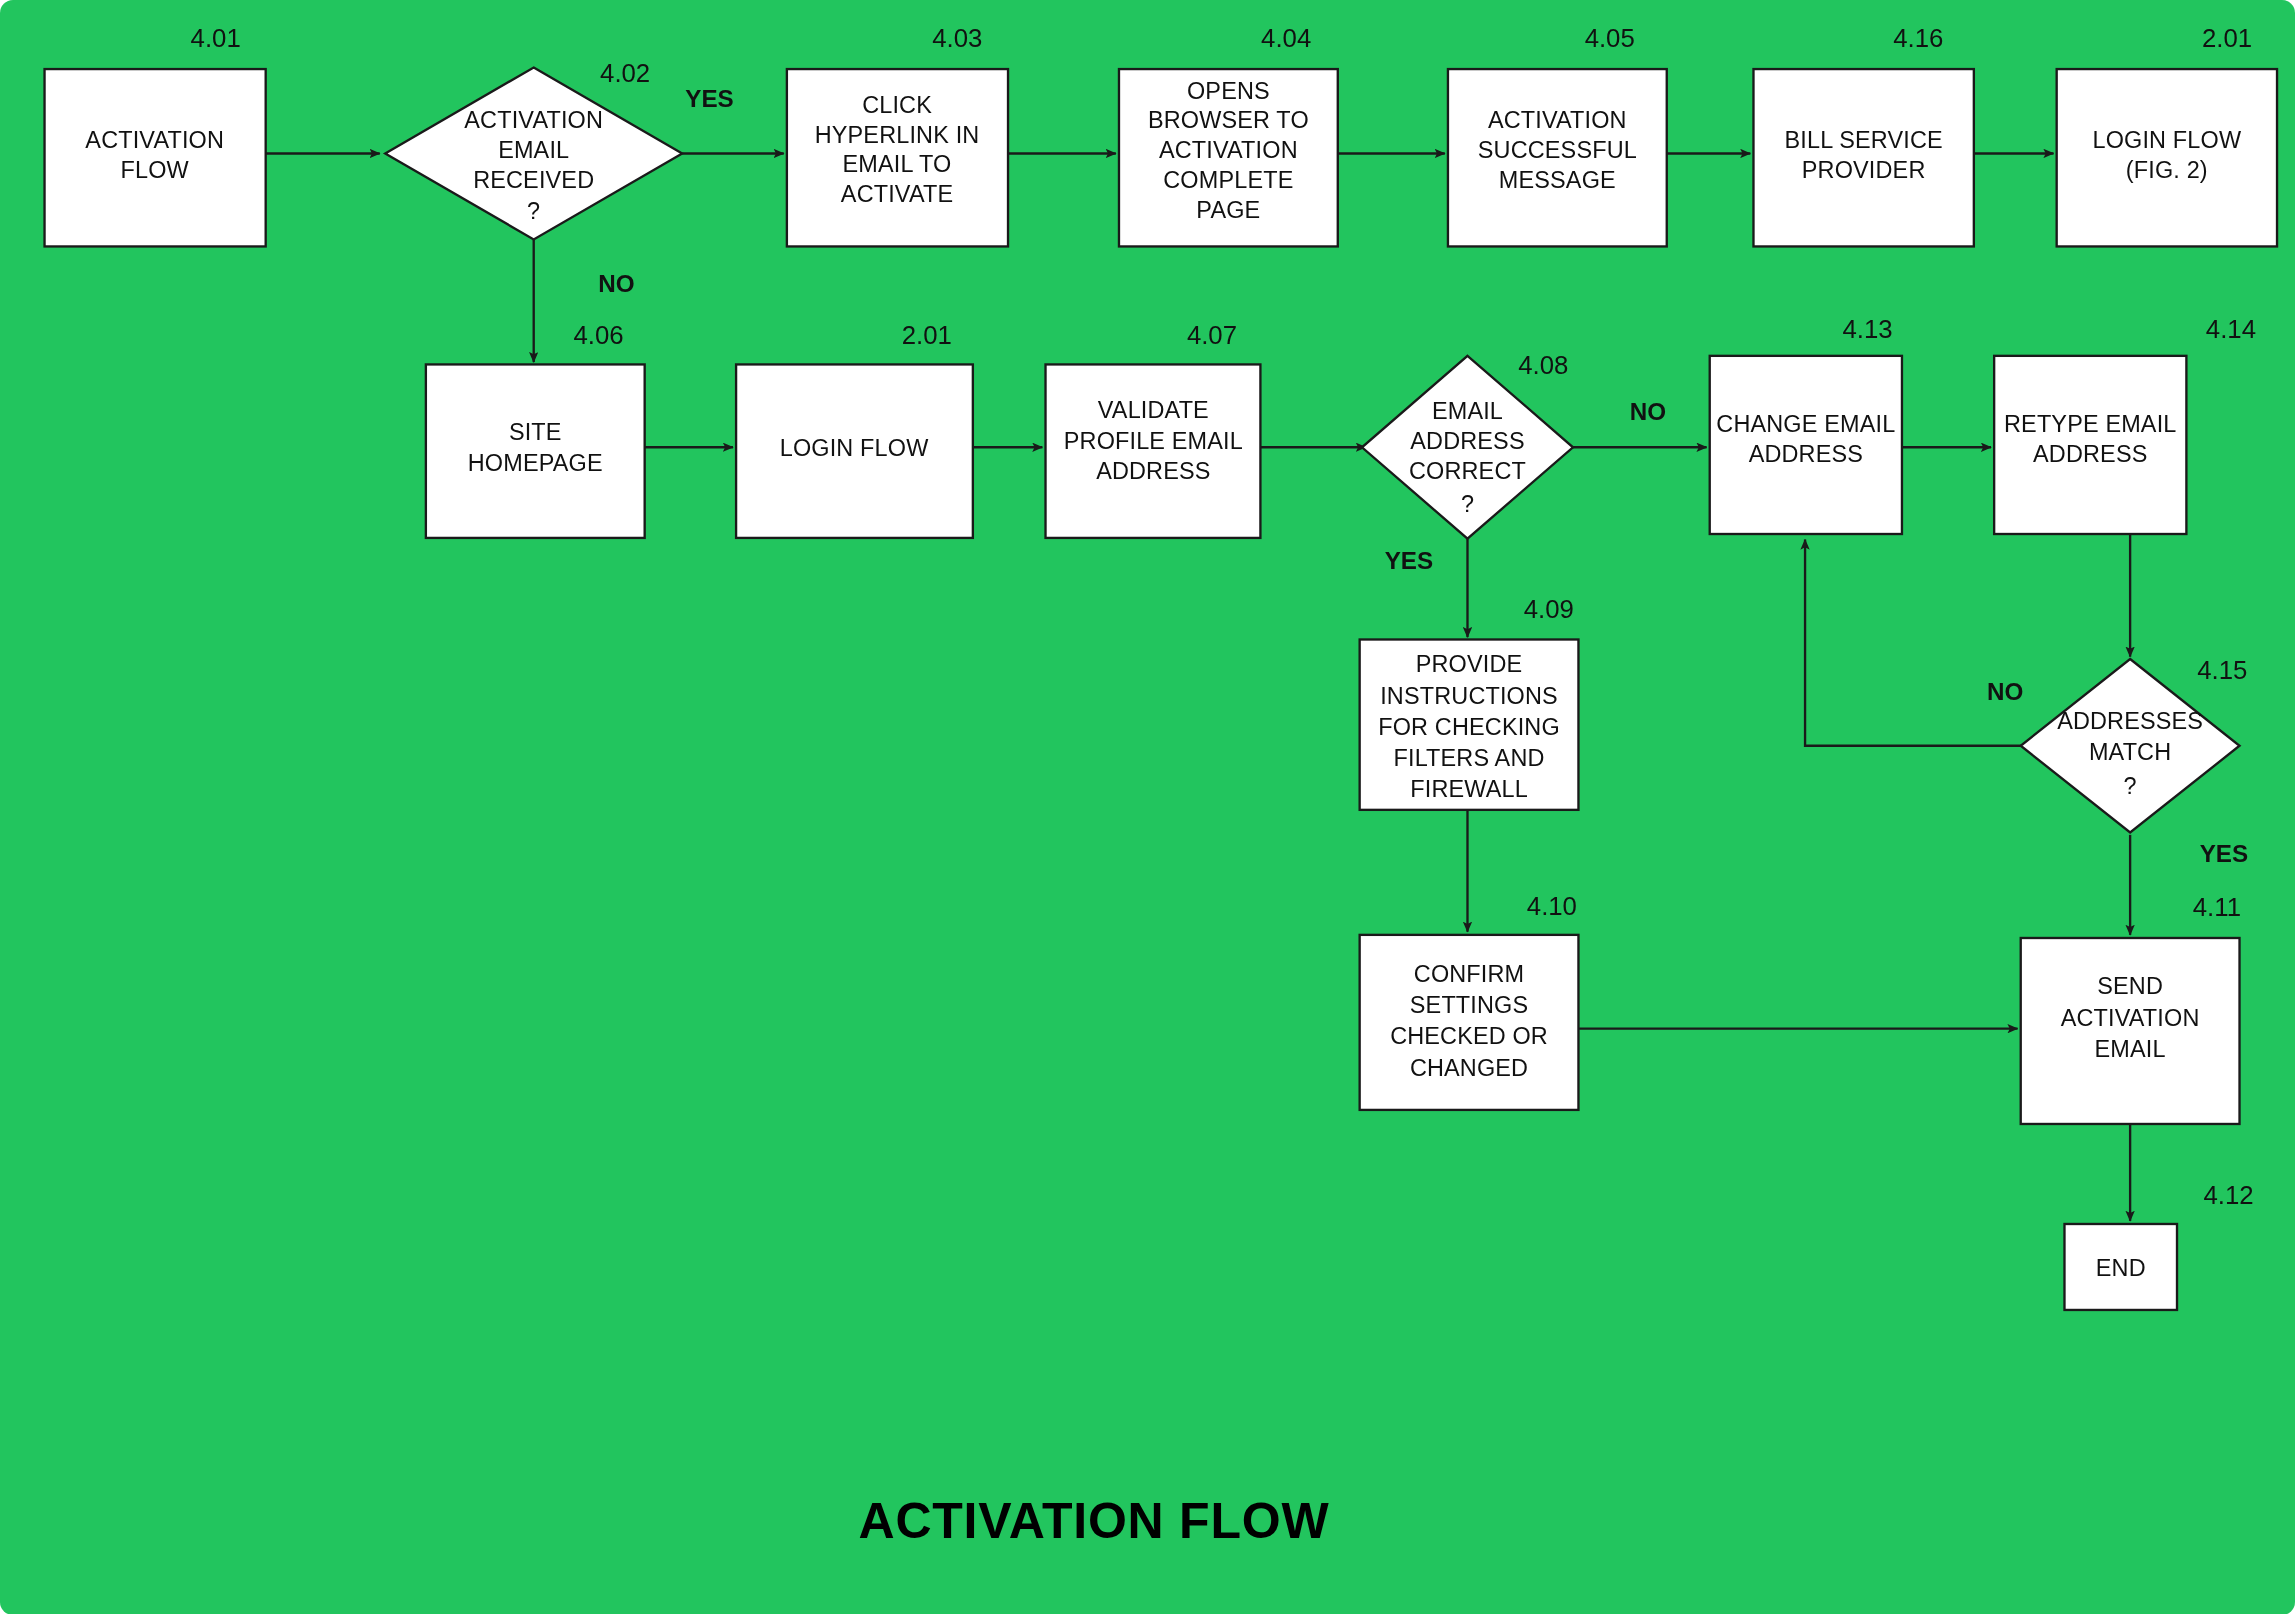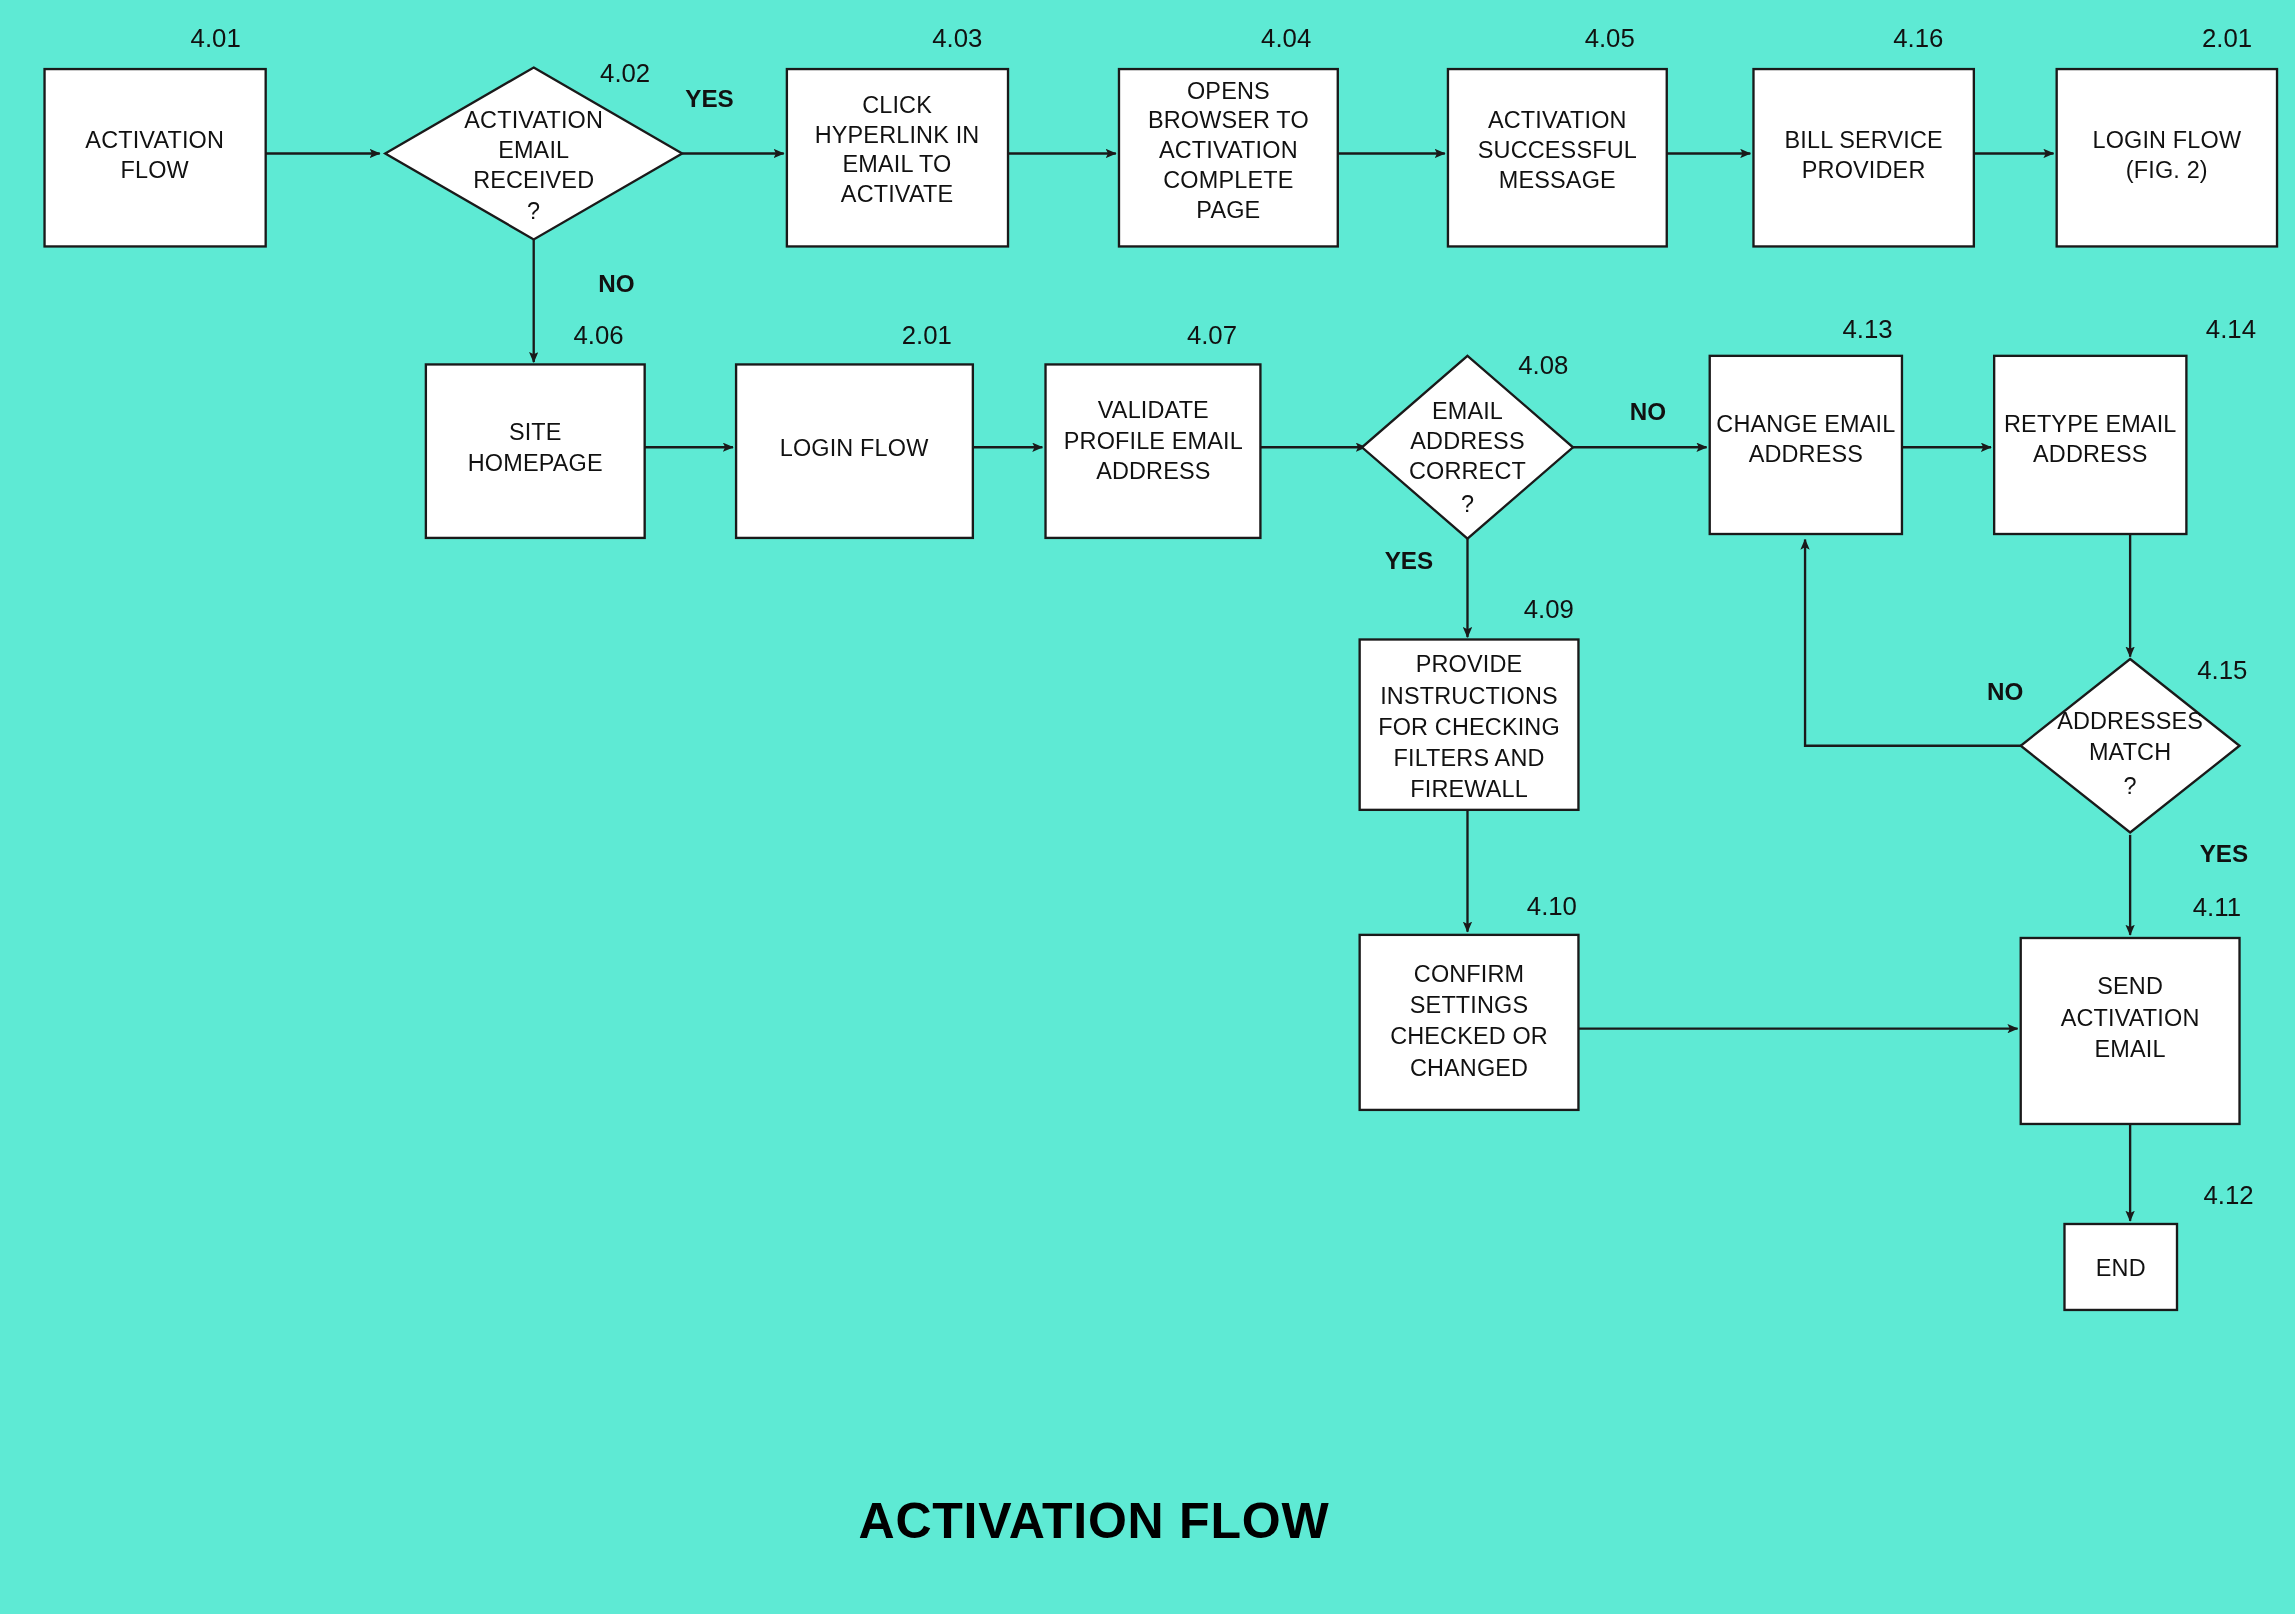--- a/index.html
+++ b/index.html
@@ -10,21 +10,22 @@
   body {
     width: 2295px;
     height: 1615px;
     font-family: "Liberation Sans", sans-serif;
     overflow: hidden;
   }
   #flow-root {
     position: relative;
     width: 2295px;
     height: 1615px;
-    background: #5eead4;
+    background: #22c55e;
+    border-radius: 13px;
   }
   svg.flow-svg {
     position: absolute;
     top: 0; left: 0;
     width: 2295px;
     height: 1615px;
   }
   .node-rect {
     fill: #ffffff;
     stroke: #1a1a1a;

